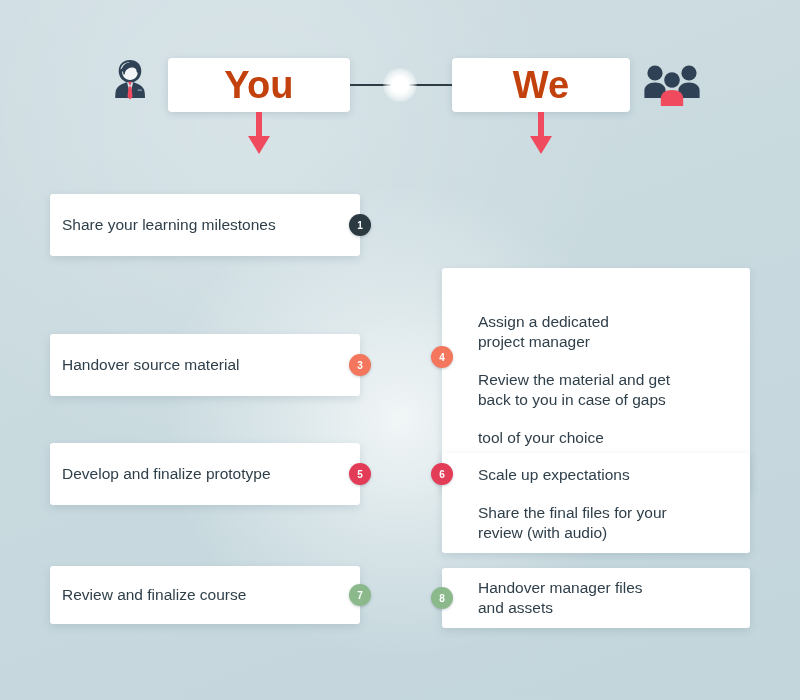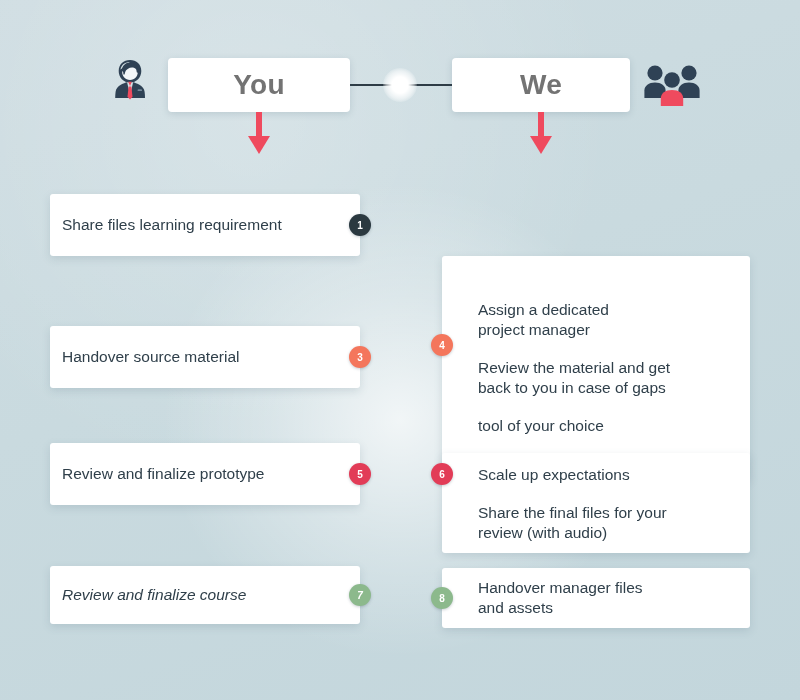--- a/index.html
+++ b/index.html
@@ -50,23 +50,23 @@
     border-radius: 4px;
     box-shadow: 0 2px 7px rgba(80,110,125,0.20);
     display: flex;
     align-items: center;
     justify-content: center;
   }
   .header-card.left  { left: 168px; width: 182px; }
   .header-card.right { left: 452px; width: 178px; text-align: center; }
 
   .header-title {
-    font-size: 28px;
+    font-size: 38px;
     font-weight: bold;
-    color: #737373;
+    color: #c2410c;
     letter-spacing: 0.2px;
   }
 
   .head-icon {
     position: absolute;
     top: 56px;
   }
   .head-icon.person { left: 106px; }
   .head-icon.team   { left: 641px; top: 62px; }
 
@@ -169,71 +169,71 @@
   </div>
   <div class="arrow a2">
     <svg width="24" height="44" viewBox="0 0 24 44">
       <rect x="9" y="0" width="6" height="26" fill="#ef4a5e"></rect>
       <path d="M1 24h22L12 42z" fill="#ef4a5e"></path>
     </svg>
   </div>
 
   <div class="card left" style="top:194px; height:62px;">
     <div class="card-inner">
-      <div class="line">Share files learning requirement</div>
+      <div class="line">Share your learning milestones</div>
       <div class="badge on-left" style="top: 20px; background: rgb(43, 57, 64);">1</div>
     </div>
   </div>
 
 
-  <div class="card left" style="top:326px; height:62px;">
+  <div class="card left" style="top:334px; height:62px;">
     <div class="card-inner">
       <div class="line">Handover source material</div>
       <div class="badge on-left" style="top: 20px; background: rgb(244, 118, 92);">3</div>
     </div>
   </div>
 
-  <div class="card right" style="top:256px; height:224px;">
+  <div class="card right" style="top:268px; height:224px;">
     <div class="card-inner">
       <div class="para">
         <div class="line">Assign a dedicated</div>
         <div class="line">project manager</div>
       </div>
       <div class="para">
         <div class="line">Review the material and get</div>
         <div class="line">back to you in case of gaps</div>
       </div>
       <div class="para">
         <div class="line">tool of your choice</div>
       </div>
       <div class="badge on-right" style="top: 78px; background: rgb(244, 118, 92);">4</div>
     </div>
   </div>
 
   <div class="card left" style="top:443px; height:62px;">
     <div class="card-inner">
-      <div class="line">Review and finalize prototype</div>
+      <div class="line">Develop and finalize prototype</div>
       <div class="badge on-left" style="top: 20px; background: rgb(226, 60, 87);">5</div>
     </div>
   </div>
 
   <div class="card right" style="top:453px; height:100px;">
     <div class="card-inner" style="justify-content:flex-start; padding-top:12px;">
       <div class="para">
         <div class="line">Scale up expectations</div>
       </div>
       <div class="para">
         <div class="line">Share the final files for your</div>
         <div class="line">review (with audio)</div>
       </div>
       <div class="badge on-right" style="top: 10px; background: rgb(226, 60, 87);">6</div>
     </div>
   </div>
 
-  <div class="card left" style="top:566px; height:58px;font-style:italic;">
+  <div class="card left" style="top:566px; height:58px;">
     <div class="card-inner">
       <div class="line">Review and finalize course</div>
       <div class="badge on-left" style="top: 18px; background: rgb(140, 185, 140);">7</div>
     </div>
   </div>
 
   <div class="card right" style="top:568px; height:60px;">
     <div class="card-inner">
       <div class="para">
         <div class="line">Handover manager files</div>

